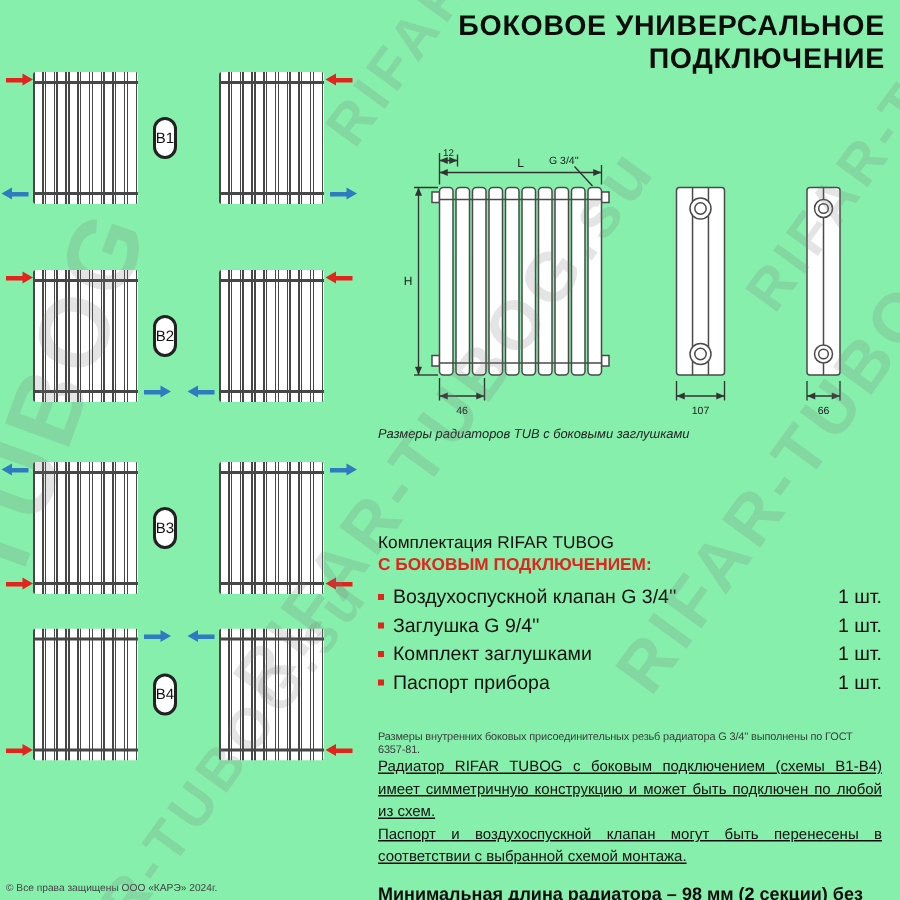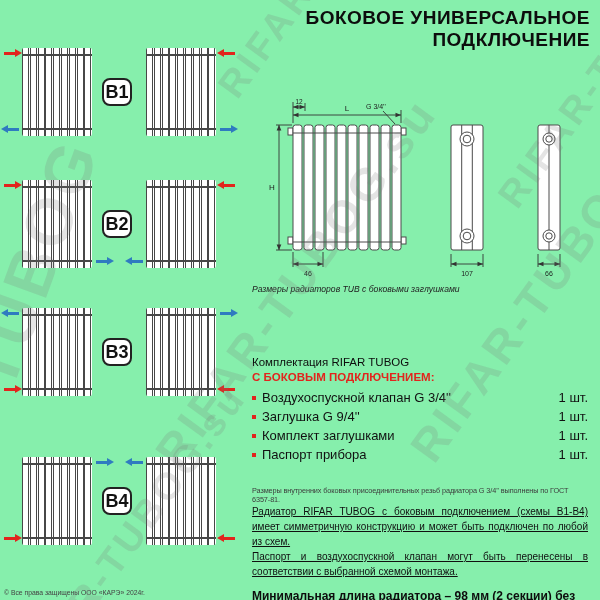--- a/index.html
+++ b/index.html
@@ -5,30 +5,30 @@
   html,body{margin:0;padding:0;width:600px;height:600px;overflow:hidden;background:#fff;
             font-family:"Liberation Sans",sans-serif;color:#111;}
   .page{position:relative;width:600px;height:600px;background:#86efac;overflow:hidden;}
 
   
   .title{position:absolute;top:7px;right:10px;text-align:right;font-size:19px;font-weight:800;
          line-height:1.18;letter-spacing:.5px;color:#0d0d0d;z-index:2;}
 
   
   .scheme-row{position:absolute;left:8px;width:232px;height:92px;z-index:2;}
-  .row0{top:46px}.row1{top:178px}.row2{top:306px}.row3{top:455px}
+  .row0{top:46px}.row1{top:178px}.row2{top:306px}.row3{top:417px}
   .rad{position:absolute;top:2px;width:70px;height:88px;background-color:#fff;
        background-image:repeating-linear-gradient(90deg,#474747 0 1px,transparent 1px 6px,#474747 6px 7px,transparent 7px 7.8px);
        border-radius:2px;}
   .rad::before,.rad::after{content:"";position:absolute;left:0;right:0;height:1.6px;background:#474747;}
   .rad::before{top:6px}.rad::after{bottom:6px}
   .rad.left{left:14px}.rad.right{left:138px}
-  .scheme-label{position:absolute;left:94px;top:32px;width:30px;height:28px;border:2.2px solid #222;
+  .scheme-label{position:absolute;left:94px;top:32px;width:16px;height:28px;border:2.2px solid #222;
                 border-radius:8px;display:flex;align-items:center;justify-content:center;
-                font-weight:700;font-size:18px;background:#fff;box-sizing:border-box;}
+                font-weight:400;font-size:10px;background:#fff;box-sizing:border-box;}
 
   
   .arrow{position:absolute;width:17px;height:9px;}
   .arrow i{display:block;}
   .arrow .shaft{position:absolute;left:1px;right:4px;top:3.4px;height:2.2px;background:currentColor;}
   .arrow.dir-right .shaft{left:1px;right:4px;}
   .arrow.dir-left .shaft{left:4px;right:1px;}
   .arrow .head{position:absolute;width:0;height:0;top:0;}
   .arrow.dir-right .head{right:-2px;border-top:4.5px solid transparent;border-bottom:4.5px solid transparent;border-left:7px solid currentColor;}
   .arrow.dir-left .head{left:-2px;border-top:4.5px solid transparent;border-bottom:4.5px solid transparent;border-right:7px solid currentColor;}

